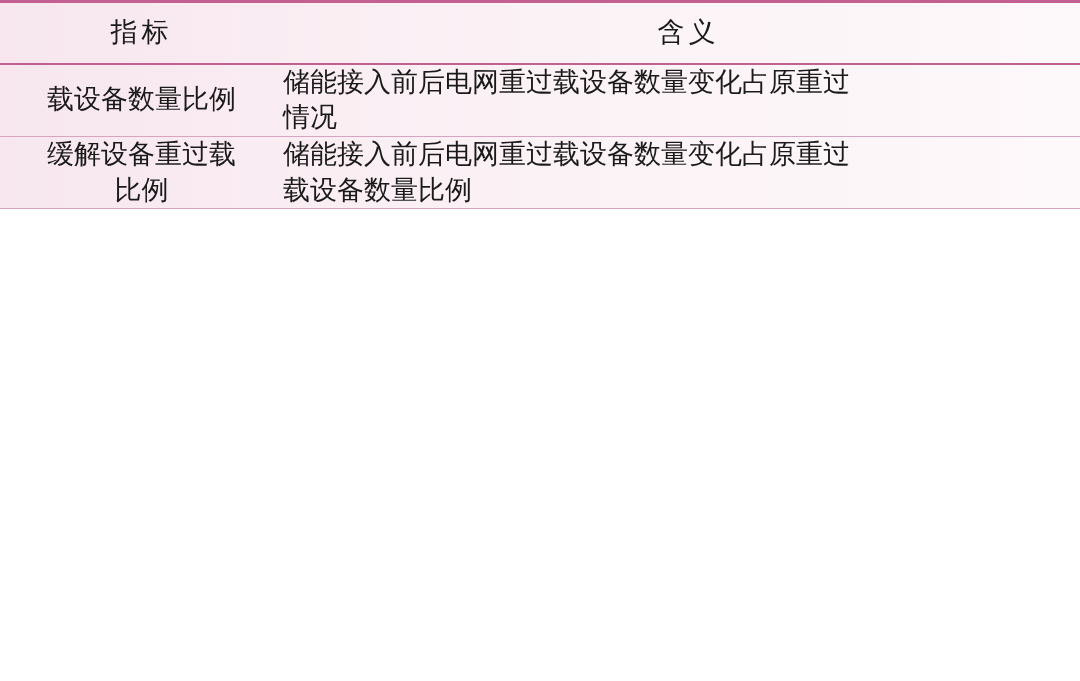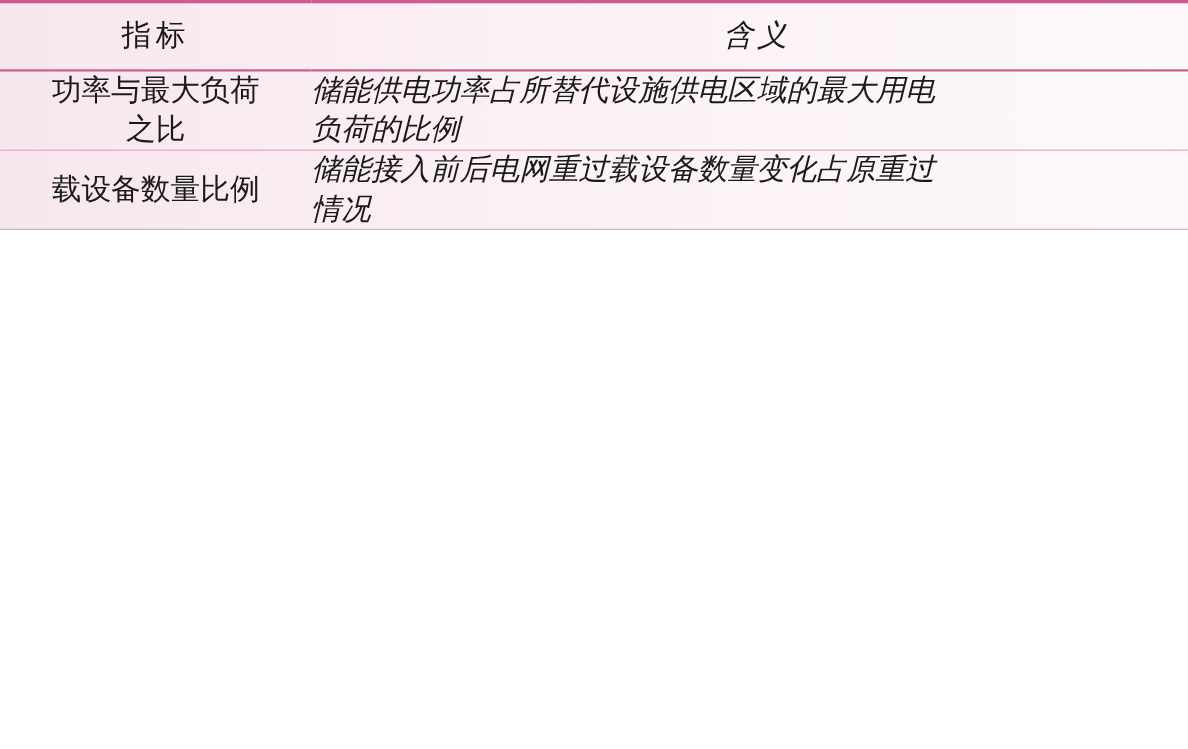--- a/index.html
+++ b/index.html
@@ -47,21 +47,20 @@
     font-size: 27px;
     line-height: 1.32;
     color: #1a1a1a;
   }
   .cell-meaning {
     text-align: left;
     padding: 10px 14px 10px 16px;
     font-size: 27px;
     line-height: 1.32;
     color: #1a1a1a;
-    font-style: italic;
   }
 
   
   .header-row .cell-name,
   .header-row .cell-meaning {
     text-align: center;
     font-size: 27px;
     padding-top: 12px;
     padding-bottom: 12px;
     letter-spacing: 4px;
@@ -89,31 +88,31 @@
     <colgroup>
       <col class="col-name">
       <col class="col-meaning">
     </colgroup>
     <tbody>
       <tr class="header-row topline headline">
         <th class="cell-name">指标</th>
         <th class="cell-meaning">含义</th>
       </tr>
 
-      <tr class="rowline">
-        <td class="cell-name nowrap-pre">功率与最大负荷
-之比</td>
-        <td class="cell-meaning nowrap-pre">储能供电功率占所替代设施供电区域的最大用电
-负荷的比例</td>
-      </tr>
 
 
       <tr class="rowline">
         <td class="cell-name nowrap-pre">载设备数量比例</td>
         <td class="cell-meaning nowrap-pre">储能接入前后电网重过载设备数量变化占原重过
 情况</td>
       </tr>
 
+      <tr class="rowline">
+        <td class="cell-name nowrap-pre">缓解设备重过载
+比例</td>
+        <td class="cell-meaning nowrap-pre">储能接入前后电网重过载设备数量变化占原重过
+载设备数量比例</td>
+      </tr>
 
 
     </tbody>
   </table>
 </div>
 
 </body></html>

